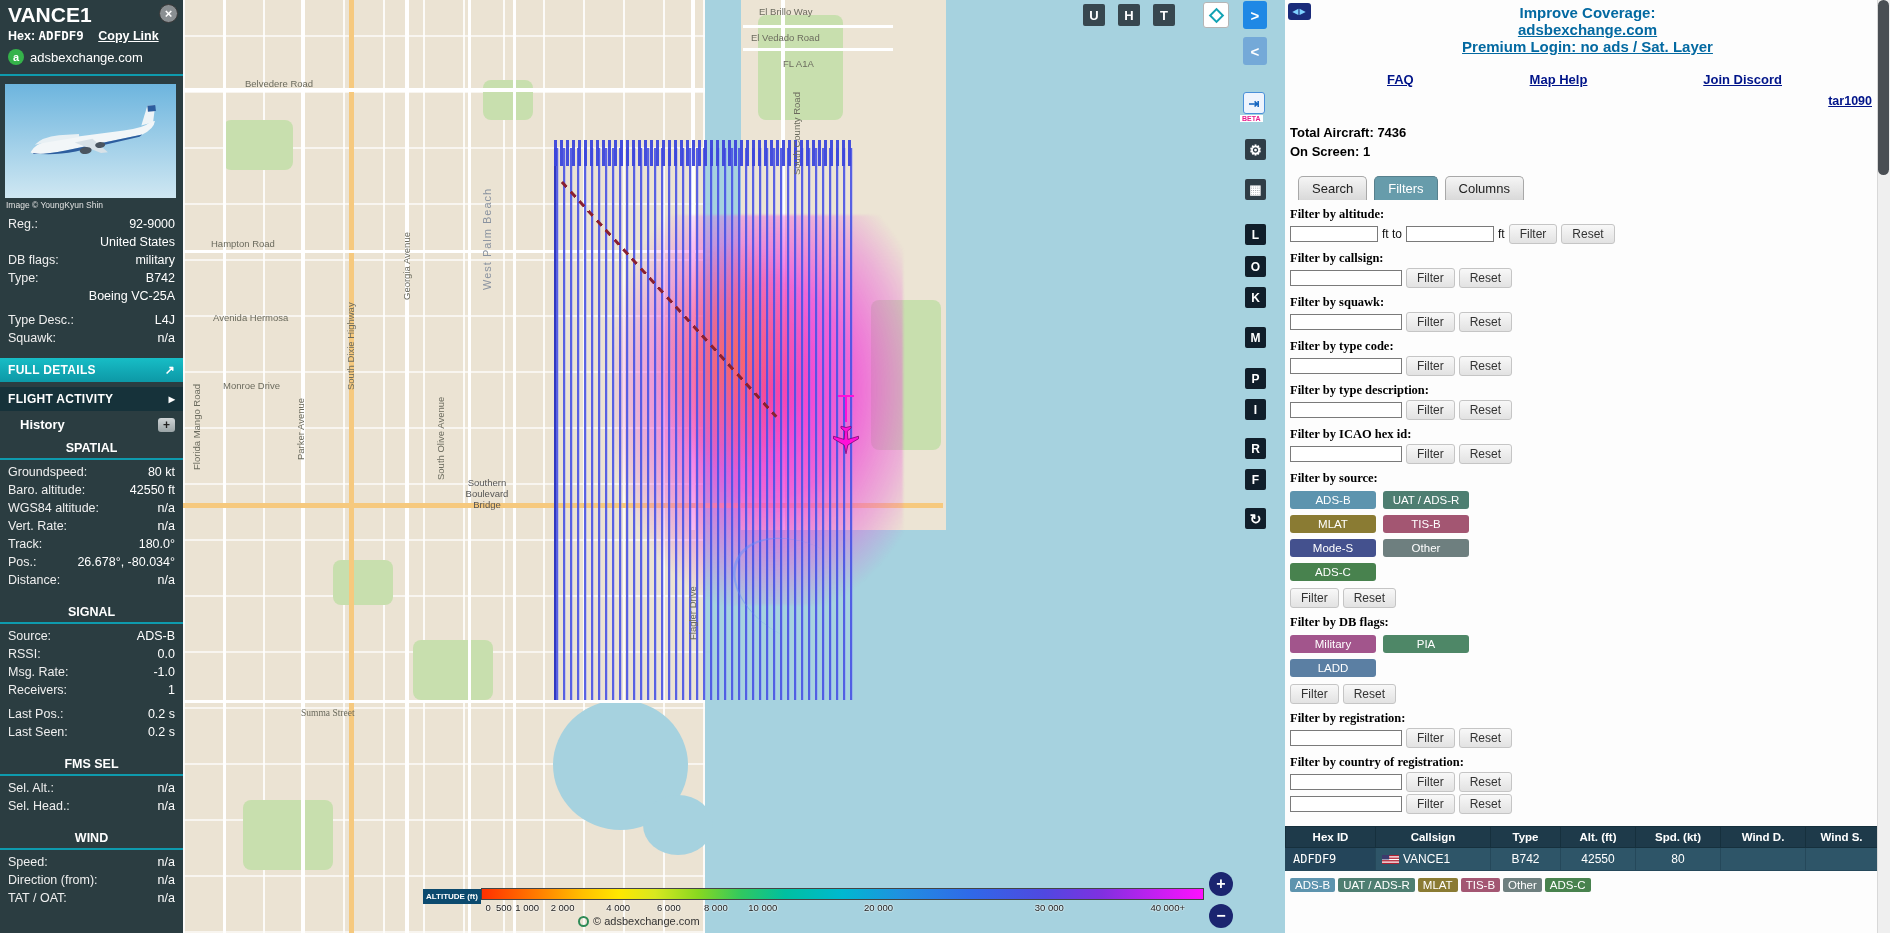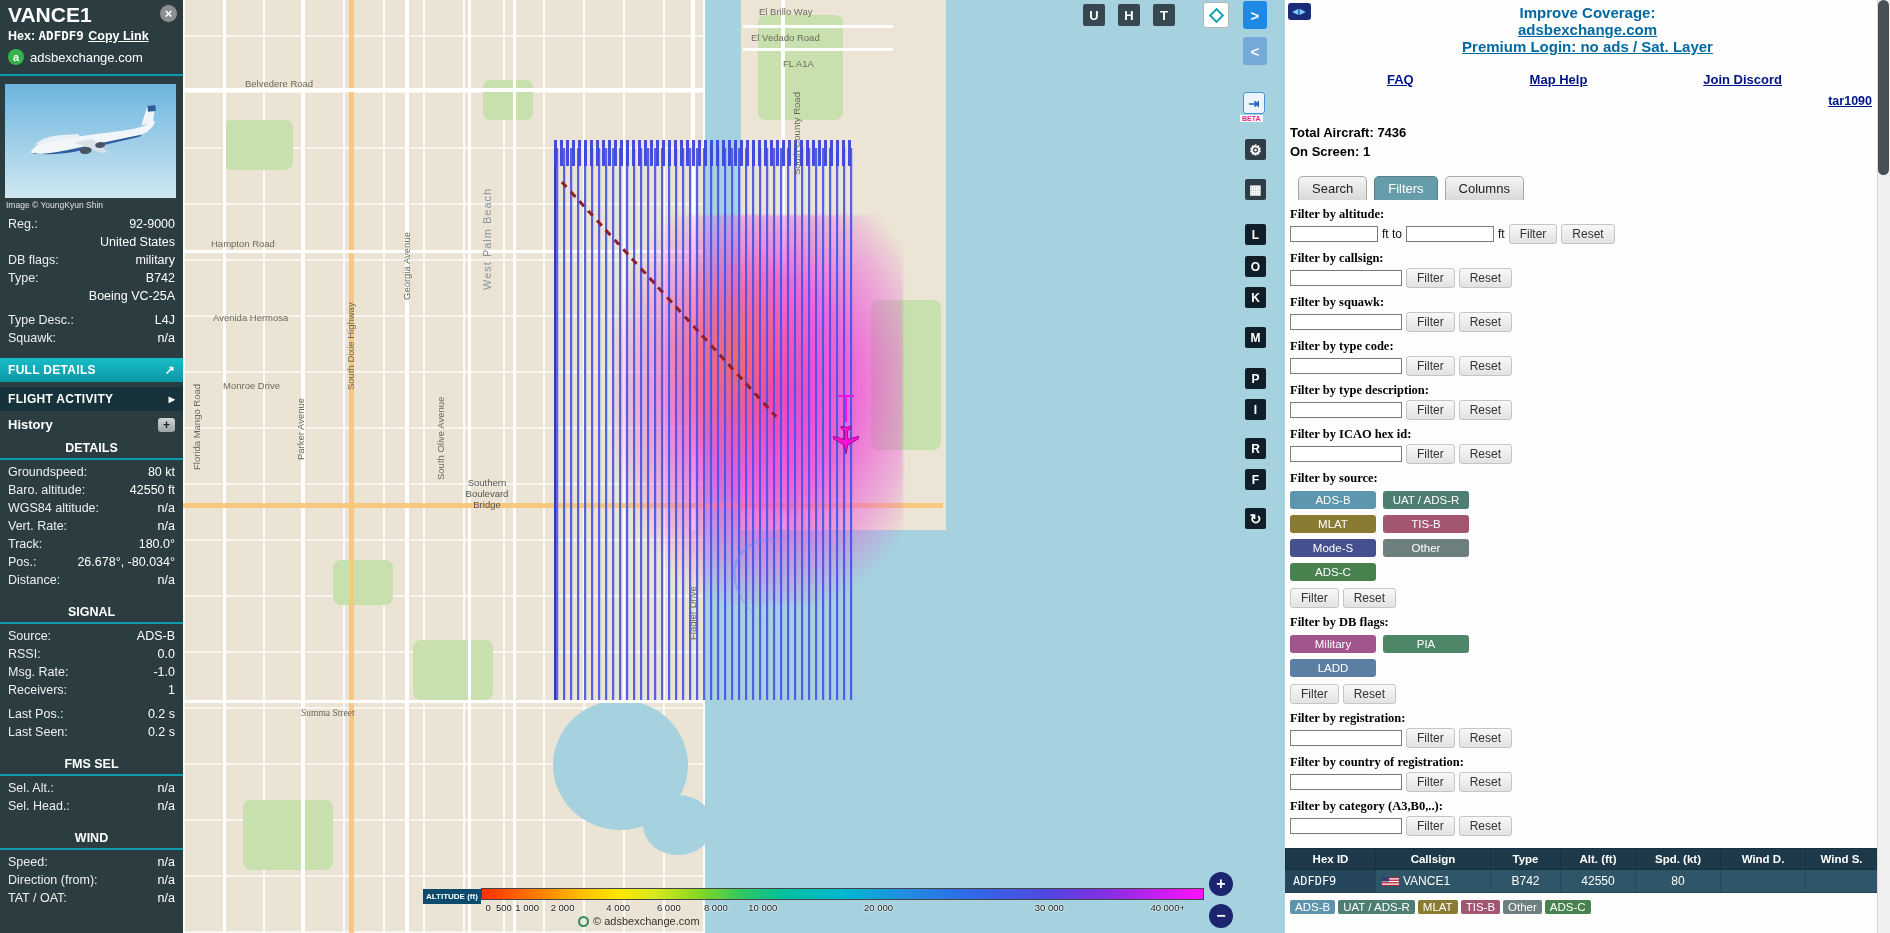--- a/index.html
+++ b/index.html
@@ -6,35 +6,35 @@
   html,body { width:1890px; height:933px; overflow:hidden; font-family:"Liberation Sans", sans-serif; background:#fff; }
   #stage { position:relative; width:1890px; height:933px; overflow:hidden; }
 
   
   #left-panel { position:absolute; left:0; top:0; width:183px; height:933px; background:#2b3d41; color:#fff; z-index:40; }
   .lp-title { font-size:21px; font-weight:bold; padding:3px 8px 0; }
   .lp-close { position:absolute; top:4px; right:5px; width:19px; height:19px; border-radius:50%; background:#8a8f92; color:#fff; border:1px solid #3a3a3a;
               display:flex; align-items:center; justify-content:center; font-size:13px; font-weight:bold; cursor:pointer; }
   .lp-hexrow { padding:1px 8px; font-size:12.5px; font-weight:bold; }
   .lp-hexval { font-family:"DejaVu Sans Mono", monospace; font-weight:bold; }
-  .lp-copy { text-decoration:underline; margin-left:1px; cursor:pointer; }
+  .lp-copy { text-decoration:underline; margin-left:11px; cursor:pointer; }
   .lp-site { display:flex; align-items:center; gap:6px; padding:5px 8px 0; font-size:13px; }
   .lp-logo { width:16px; height:16px; border-radius:50%; background:#35b34a; color:#fff; font-size:11px; font-weight:bold; display:flex; align-items:center; justify-content:center; }
   .lp-div { border-bottom:2px solid #0e9aad; margin-top:9px; }
   .lp-photo { margin:8px 5px 0; height:114px; position:relative; overflow:hidden; }
   .lp-credit { font-size:8.5px; color:#e0e0e0; padding:2px 6px 0; }
   .kv { display:flex; justify-content:space-between; padding:2px 8px 0; font-size:12.5px; line-height:16px; }
   .kv .k { color:#efefef; }
   .kv .v { color:#fff; text-align:right; }
   .gap6 { margin-top:6px; }
   .lp-btn { margin-top:5px; padding:5px 8px; display:flex; justify-content:space-between; align-items:center;
             font-size:12px; font-weight:bold; letter-spacing:.3px; cursor:pointer; }
   .lp-full { background:linear-gradient(#17bdc6,#0d98a6); margin-top:12px; }
   .lp-flight { background:#16323a; }
-  .lp-history { display:flex; justify-content:space-between; align-items:center; padding:6px 8px 4px; font-size:13px; font-weight:bold; }
+  .lp-history { display:flex; justify-content:space-between; align-items:center; padding:6px 8px 4px; font-size:13px; font-weight:bold;margin-left:12px; }
   .lp-plus { width:17px; height:14px; background:linear-gradient(#cfd4d6,#9aa4a6); border-radius:3px; color:#222; font-size:12px; font-weight:bold;
              display:flex; align-items:center; justify-content:center; cursor:pointer; }
   .lp-sec { text-align:center; font-weight:bold; font-size:12.5px; padding:5px 8px 3px; border-bottom:2px solid #0e9aad; margin-bottom:2px; }
   .mt12 { margin-top:12px; }
 
   
   #map { position:absolute; left:183px; top:0; width:1102px; height:933px; background:#ebe3d3; overflow:hidden; }
   .water { position:absolute; background:#a6d2df; }
   .island { position:absolute; background:#ece4d4; }
   .park { position:absolute; background:#c8dfae; border-radius:8px; }
@@ -199,21 +199,21 @@
     </div>
     <div class="lp-btn lp-flight">
       <span>FLIGHT ACTIVITY</span>
       <span>▸</span>
     </div>
     <div class="lp-history">
       <span>History</span>
       <span class="lp-plus">+</span>
     </div>
 
-    <div class="lp-sec">DETAILS</div>
+    <div class="lp-sec">SPATIAL</div>
     <div class="kv">
         <span class="k">Groundspeed:</span>
         <span class="v">80 kt</span>
       </div>
     <div class="kv">
         <span class="k">Baro. altitude:</span>
         <span class="v">42550 ft</span>
       </div>
     <div class="kv">
         <span class="k">WGS84 altitude:</span>
@@ -503,21 +503,20 @@
         <button class="btn">Reset</button>
       </div>
 
       <div class="flabel">Filter by country of registration:</div>
       <div class="frow">
         <input class="ftext" style="">
         <button class="btn">Filter</button>
         <button class="btn">Reset</button>
       </div>
 
-      <div class="flabel">Filter by category (A3,B0,..):</div>
       <div class="frow">
         <input class="ftext" style="">
         <button class="btn">Filter</button>
         <button class="btn">Reset</button>
       </div>
     </div>
 
     <table class="rtable">
       <colgroup>
         <col style="width:90px">

